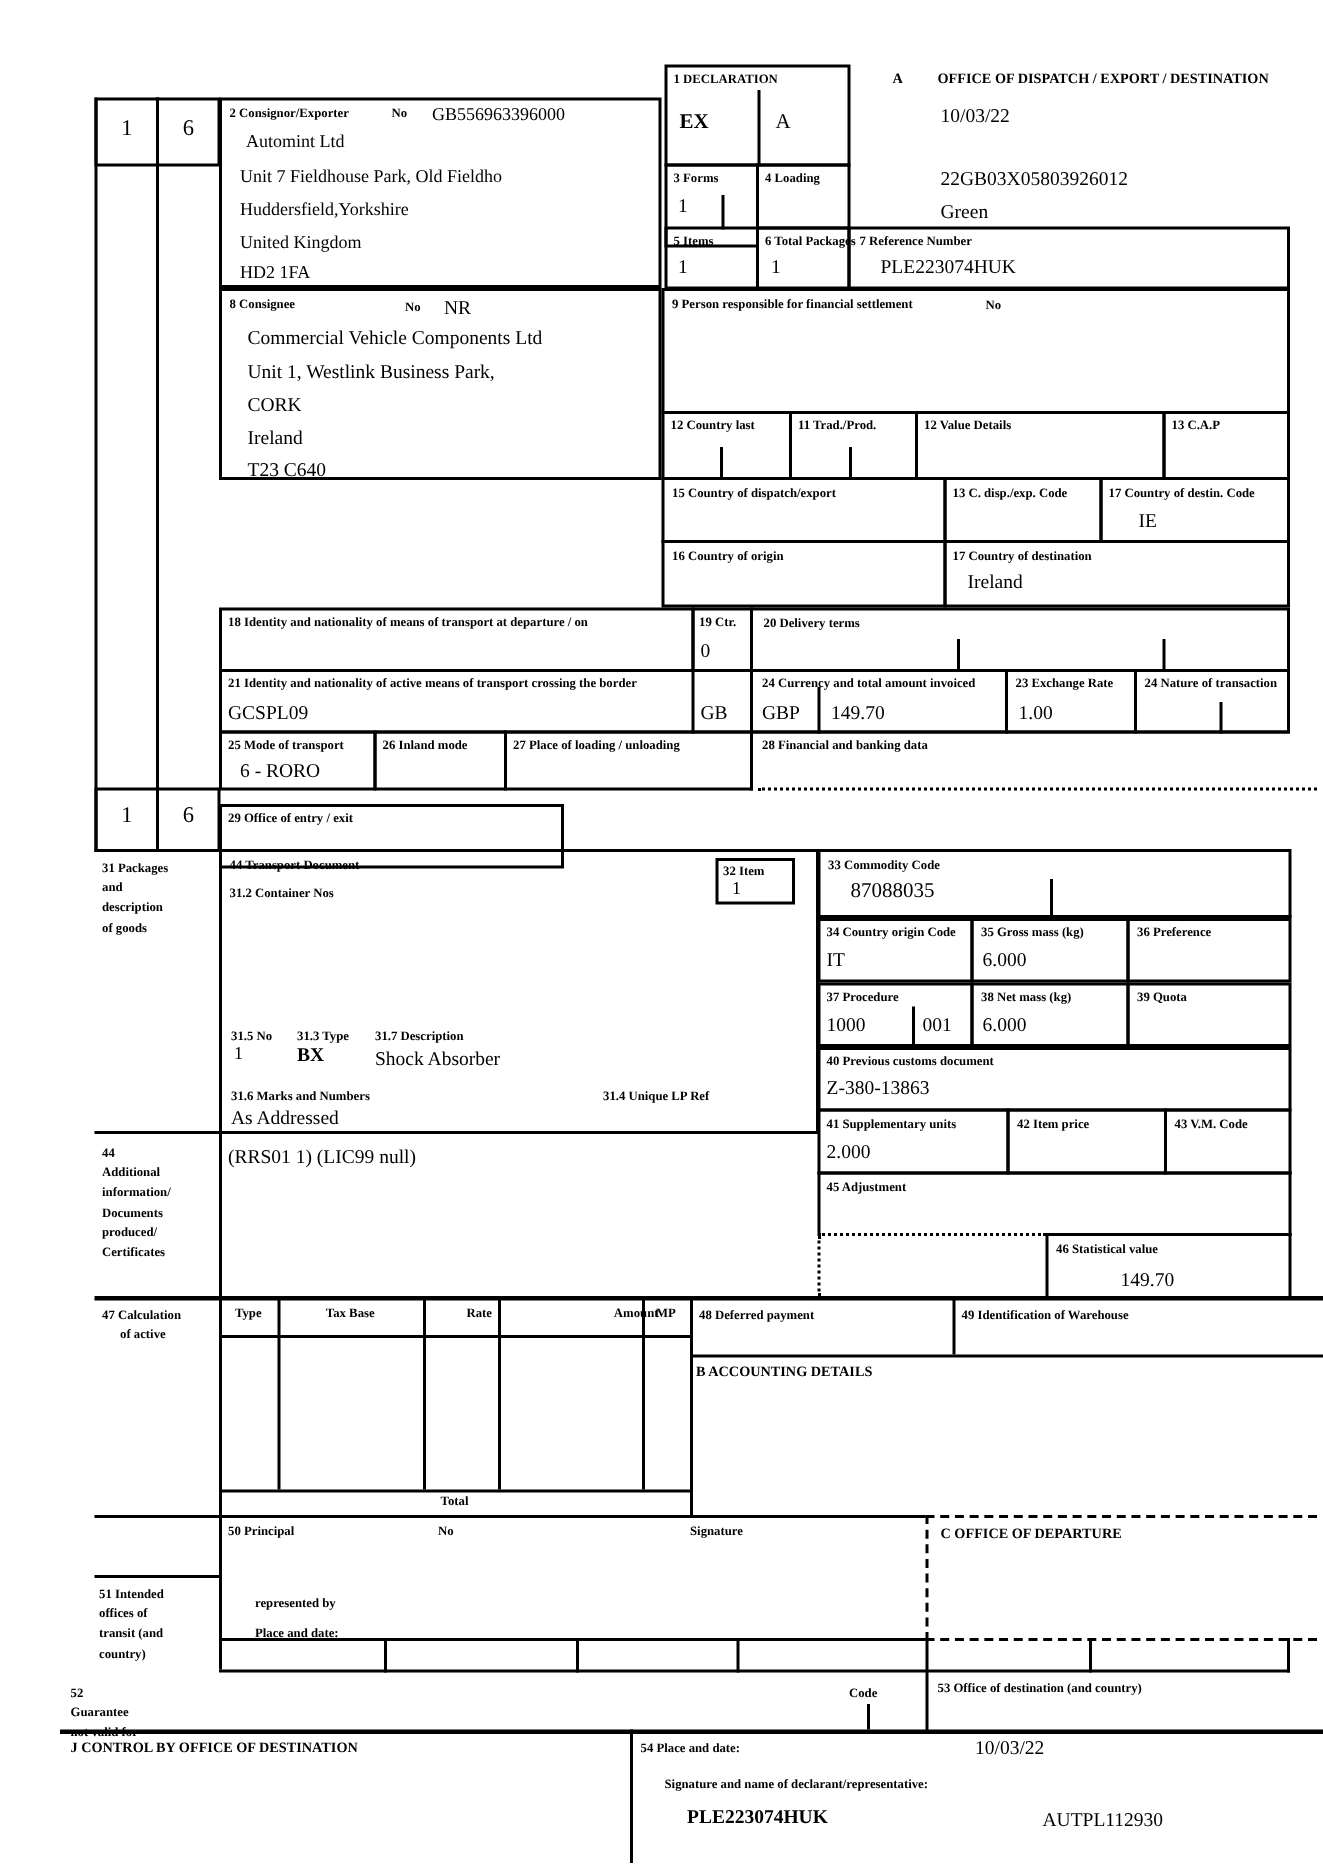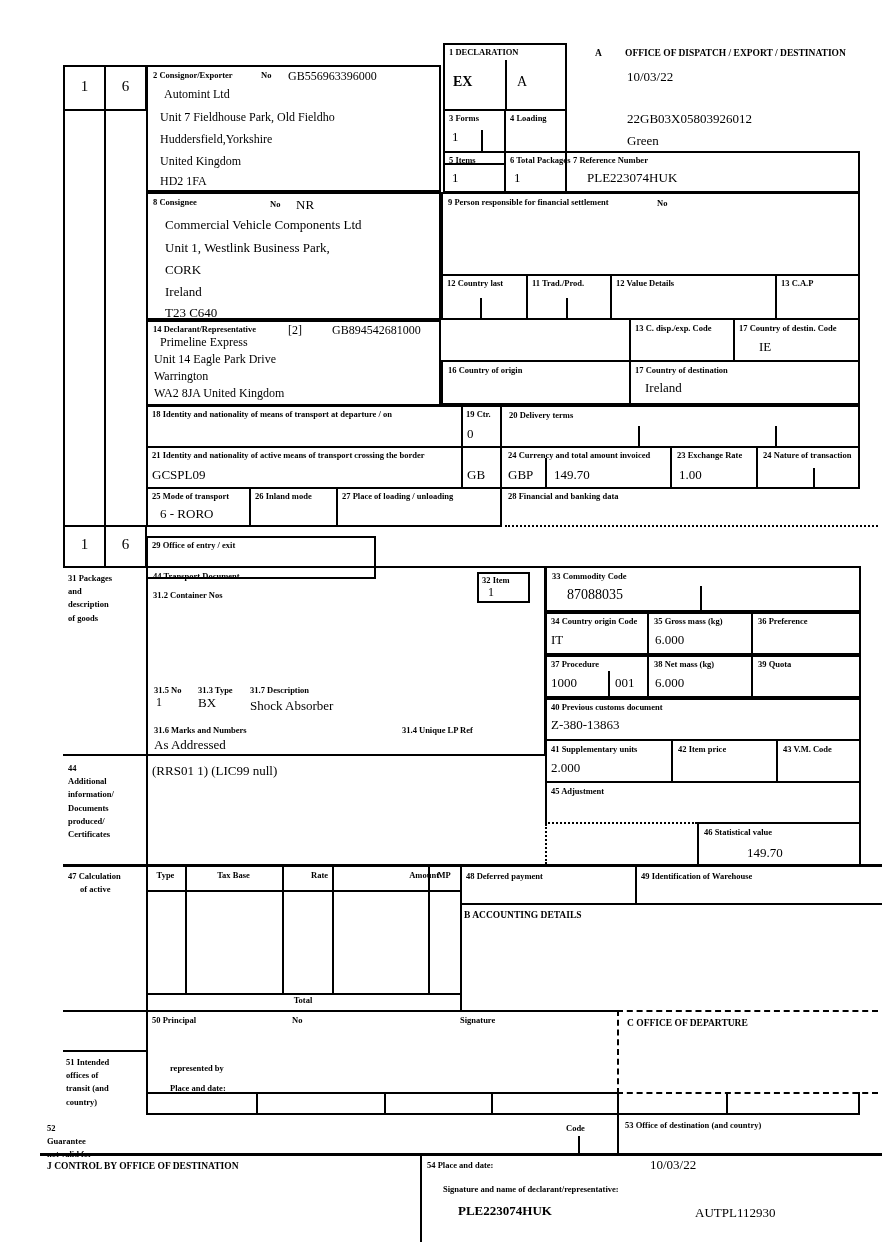--- a/index.html
+++ b/index.html
@@ -111,30 +111,24 @@
     <div class="a lb" style="left:4px;top:3px">11 Trad./Prod.</div>
   </div>
   <div class="a vl" style="left:566px;top:298px;height:22px"></div>
   <div class="a rb" style="left:610px;top:274px;width:167px;height:46px">
     <div class="a lb" style="left:4px;top:3px">12 Value Details</div>
   </div>
   <div class="a rb" style="left:775px;top:274px;width:85px;height:46px">
     <div class="a lb" style="left:4px;top:3px">13 C.A.P</div>
   </div>
 
-  <div class="a rb" style="left:146px;top:320px;width:295px;height:86px">
-    <div class="a lb" style="left:5px;top:3px">14 Declarant/Representative</div>
-    <div class="a v12" style="left:140px;top:2px">[2]</div>
-    <div class="a v12" style="left:184px;top:2px">GB894542681000</div>
-    <div class="a v12" style="left:12px;top:14px">Primeline Express</div>
-    <div class="a v12" style="left:6px;top:31px">Unit 14 Eagle Park Drive</div>
-    <div class="a v12" style="left:6px;top:48px">Warrington</div>
-    <div class="a v12" style="left:6px;top:65px">WA2 8JA United Kingdom</div>
-  </div>
-
+
+  <div class="a rb" style="left:441px;top:318px;width:190px;height:44px">
+    <div class="a lb" style="left:5px;top:4px">15 Country of dispatch/export</div>
+  </div>
   <div class="a rb" style="left:629px;top:318px;width:106px;height:44px">
     <div class="a lb" style="left:4px;top:4px">13 C. disp./exp. Code</div>
   </div>
   <div class="a rb" style="left:733px;top:318px;width:127px;height:44px">
     <div class="a lb" style="left:4px;top:4px">17 Country of destin. Code</div>
     <div class="a v" style="left:24px;top:20px">IE</div>
   </div>
   <div class="a rb" style="left:441px;top:360px;width:190px;height:45px">
     <div class="a lb" style="left:5px;top:4px">16 Country of origin</div>
   </div>
@@ -203,21 +197,21 @@
     <div>of goods</div>
   </div>
 
   <div class="a" style="left:146px;top:568px;width:400px;height:188px;border-left:2px solid #000;border-right:2px solid #000;border-bottom:2px solid #000">
     <div class="a lb" style="left:5px;top:4px">44 Transport Document</div>
     <div class="a lb" style="left:5px;top:23px">31.2 Container Nos</div>
     <div class="a lb" style="left:6px;top:118px">31.5 No</div>
     <div class="a lb" style="left:50px;top:118px">31.3 Type</div>
     <div class="a lb" style="left:102px;top:118px">31.7 Description</div>
     <div class="a v12" style="left:8px;top:128px">1</div>
-    <div class="a v" style="left:50px;top:128px;font-weight:normal">BX</div>
+    <div class="a v" style="left:50px;top:128px;font-weight:bold">BX</div>
     <div class="a v" style="left:102px;top:131px">Shock Absorber</div>
     <div class="a lb" style="left:6px;top:158px">31.6 Marks and Numbers</div>
     <div class="a lb" style="left:254px;top:158px">31.4 Unique LP Ref</div>
     <div class="a v" style="left:6px;top:170px">As Addressed</div>
   </div>
 
   <div class="a rb" style="left:477px;top:572px;width:53px;height:31px">
     <div class="a lb" style="left:3px;top:2px">32 Item</div>
     <div class="a v12" style="left:9px;top:12px">1</div>
   </div>

